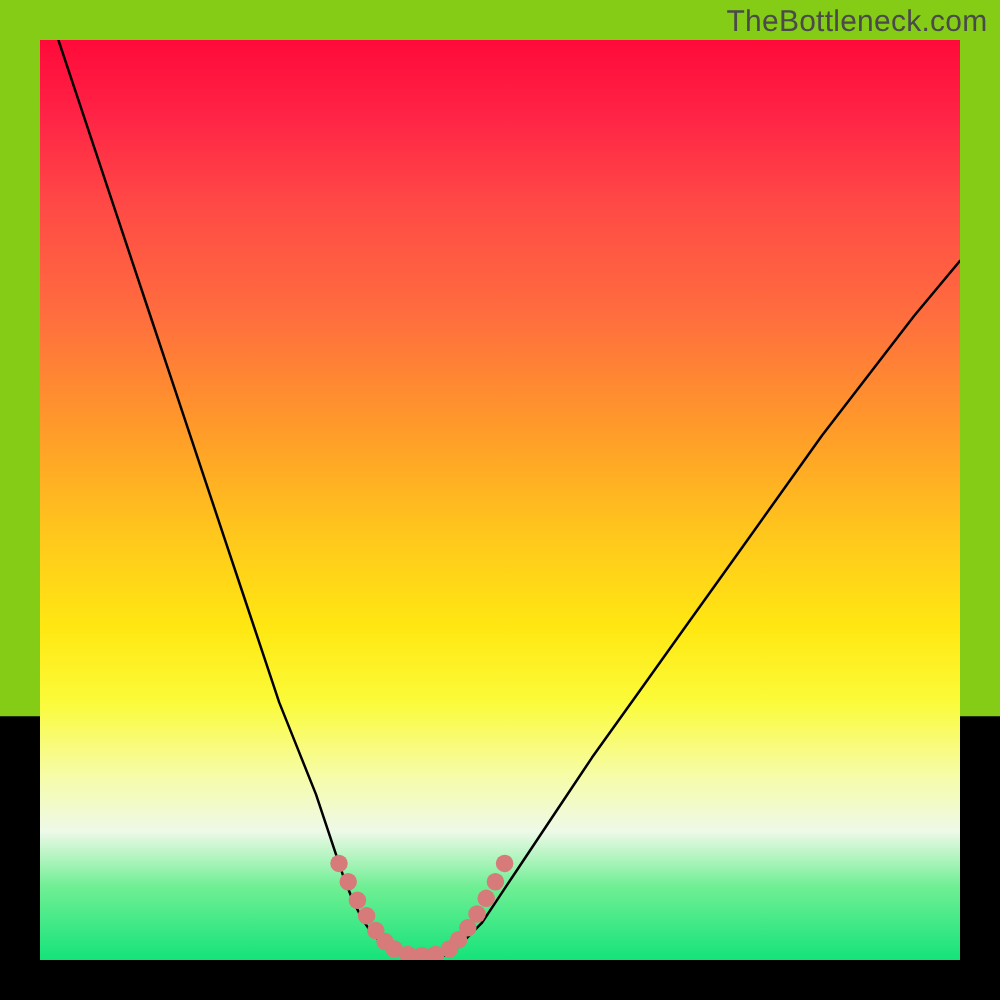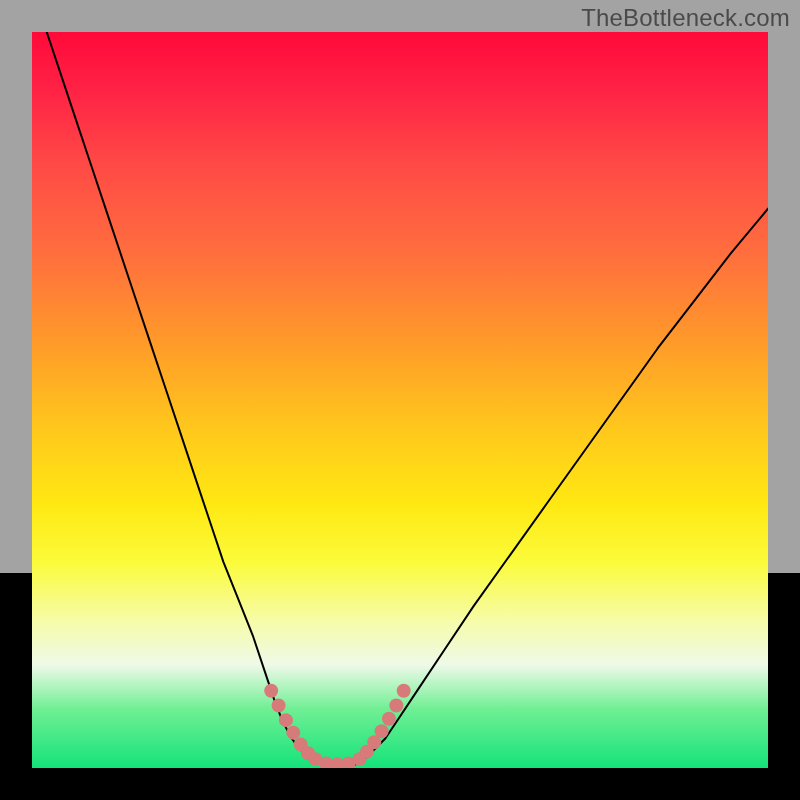--- a/index.html
+++ b/index.html
@@ -10,21 +10,21 @@
     background: #000;
     overflow: hidden;
     font-family: Arial, Helvetica, sans-serif;
   }
   .frame {
     position: absolute;
     left: 0;
     top: 0;
     width: 800px;
     height: 573px;
-    background: #a3a3a3;
+    background: #84cc16;
   }
   .plot {
     position: absolute;
     left: 32px;
     top: 32px;
     width: 736px;
     height: 736px;
     
     background: linear-gradient(to bottom,
       #ff0a3a 0%,

